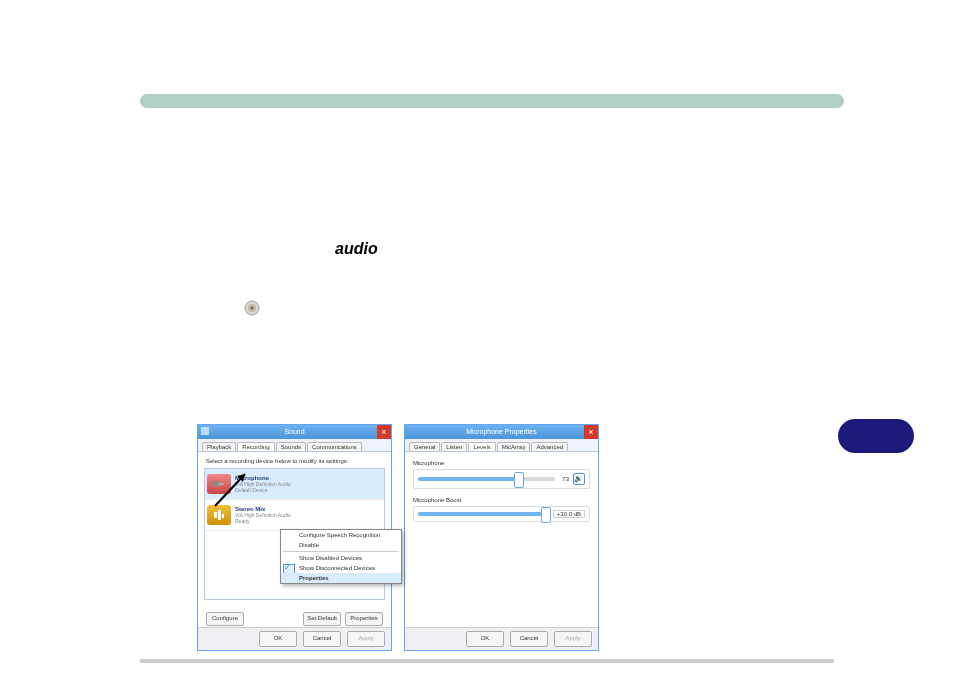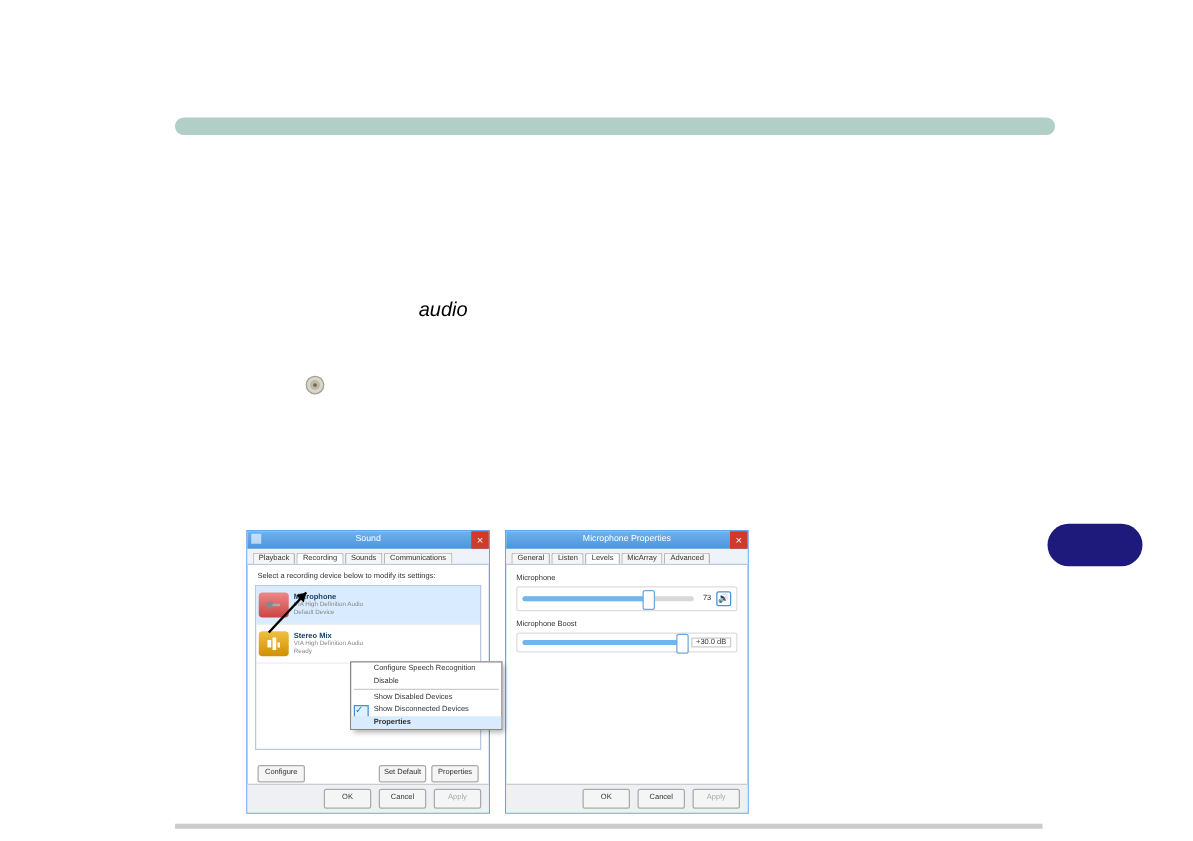--- a/index.html
+++ b/index.html
@@ -1,18 +1,18 @@
 <!DOCTYPE html>
 <html><head>
 <meta charset="utf-8">
 <style>
 html,body{margin:0;padding:0;background:#fff;font-family:Arial,Helvetica,sans-serif;color:#000;}
 .page{position:relative;width:954px;height:673px;margin:0 auto;}
 .header-bar{margin:94px 110px 0 140px;height:14px;background:#b1cec7;border-radius:8px;}
-.audio{position:absolute;left:335px;top:146px;font-weight:normal;font-style:italic;font-size:16px;}
+.audio{position:absolute;left:335px;top:146px;font-weight:bold;font-style:italic;font-size:16px;}
 .realtek-icon{position:absolute;left:244px;top:206px;width:16px;height:16px;}
 .realtek-icon svg{width:16px;height:16px;}
 .pill{position:absolute;right:40px;top:325px;width:76px;height:34px;background:#1e1a7c;border-radius:17px;}
 .hr-line{position:absolute;left:140px;right:120px;top:565px;height:4px;background:#ccc;}
 .dlg{position:absolute;width:193px;height:225px;background:#fff;border:1px solid #67a4ef;font-size:7px;color:#333;}
 .dlg.sound{left:197px;top:330px;}
 .dlg.micprops{left:404px;top:330px;}
 .titlebar{height:14px;line-height:14px;background:linear-gradient(#6db2ef,#4c94dc);color:#fff;font-size:7px;position:relative;}
 .titlebar .title-text{display:block;text-align:center;}
 .titlebar .closebtn{position:absolute;right:0;top:0;width:14px;height:14px;background:#d03a2b;color:#fff;text-align:center;line-height:14px;font-size:9px;cursor:pointer;}

